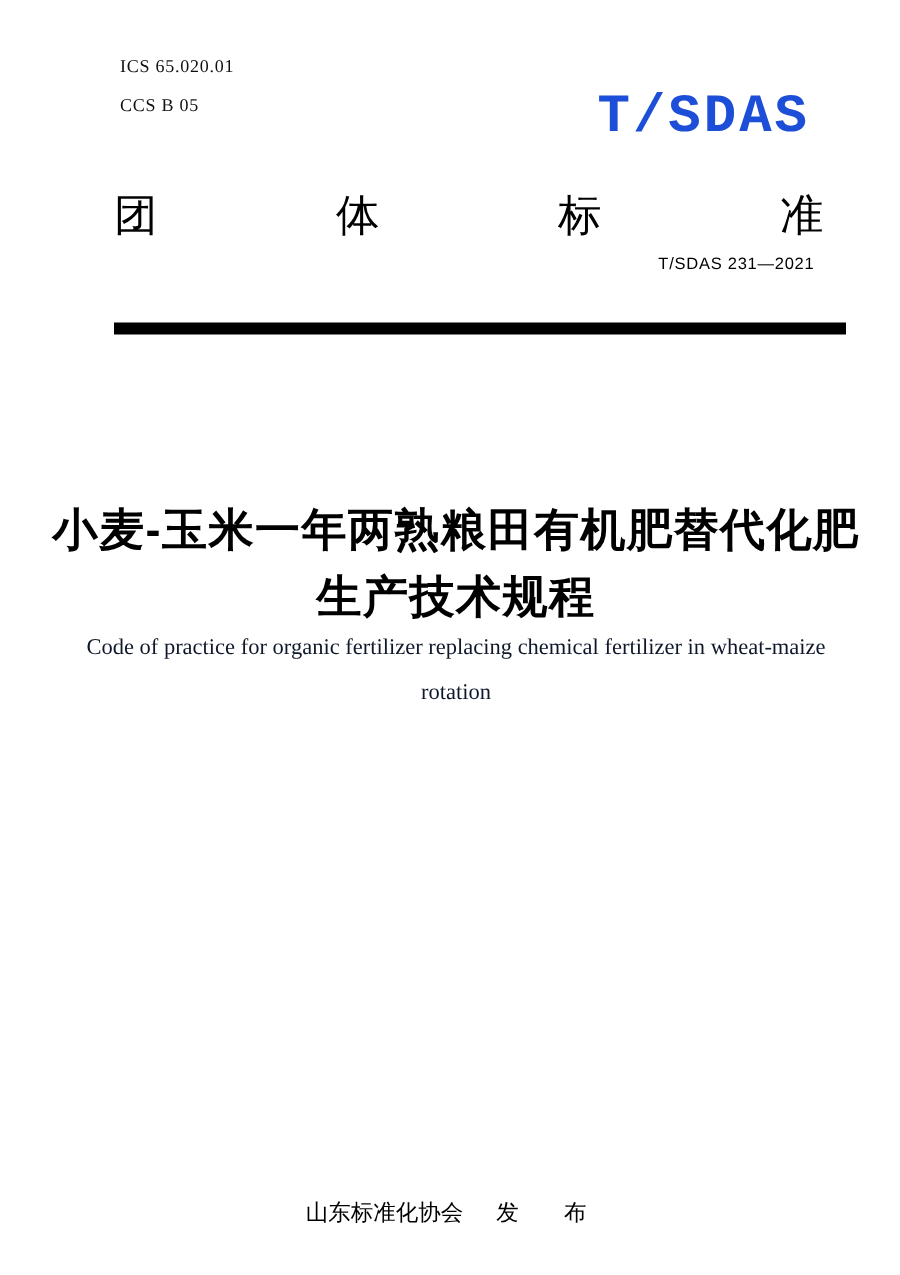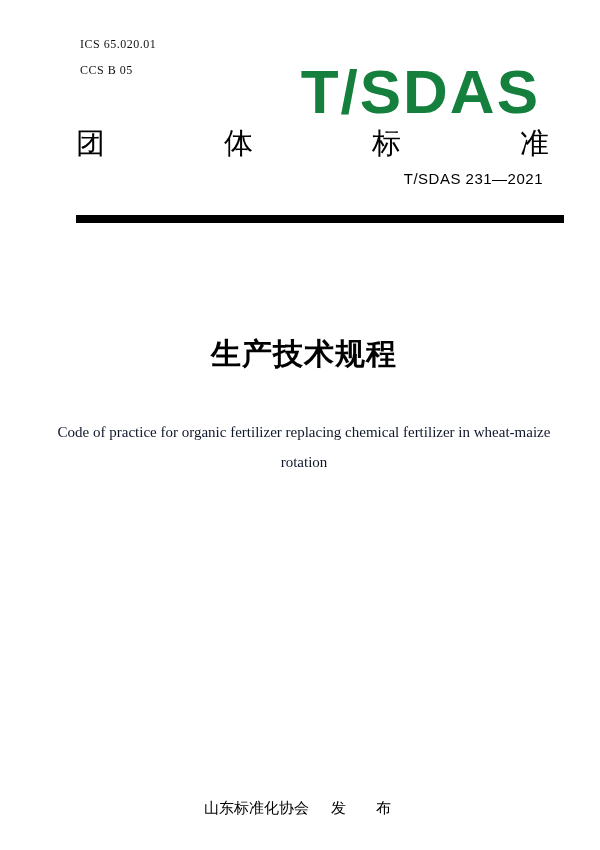--- a/index.html
+++ b/index.html
@@ -24,43 +24,43 @@
     font-family: "Liberation Serif", "DejaVu Serif", serif;
     font-size: 12px;
     line-height: 18px;
     letter-spacing: 0.5px;
     color: #111111;
   }
   .logo {
     position: absolute;
     right: 60px;
     top: 50px;
-    font-family: Liberation Sans, sans-serif;
+    font-family: Liberation Mono, monospace;
     font-weight: 700;
-    font-size: 62px;
+    font-size: 36px;
     letter-spacing: 2px;
-    color: #15803d;
+    color: #1d4ed8;
     line-height: 1.1;
   }
   .standard-type {
     position: absolute;
     left: 64px;
     right: 47px;
     top: 112px;
     display: flex;
     justify-content: space-between;
     font-size: 29px;
     font-weight: 500;
     color: #000000;
   }
   .standard-number {
     position: absolute;
     right: 57px;
     top: 162px;
-    font-size: 15px;
+    font-size: 11px;
     letter-spacing: 0.5px;
     color: #000000;
   }
   .header-rule {
     position: absolute;
     left: 72px;
     top: 211px;
     width: 488px;
     height: 2px;
     background: #000000;
@@ -132,20 +132,21 @@
     <span>体</span>
     <span>标</span>
     <span>准</span>
   </div>
 
   <div class="standard-number">T/SDAS 231—2021</div>
 
   <div class="header-rule"></div>
 
   <div class="title-block">
+    <div>小麦-玉米一年两熟粮田有机肥替代化肥</div>
     <div>生产技术规程</div>
   </div>
 
   <div class="subtitle-en">
     <div>Code of practice for organic fertilizer replacing chemical fertilizer in wheat-maize</div>
     <div>rotation</div>
   </div>
 
   <div class="date-row">
   </div>

